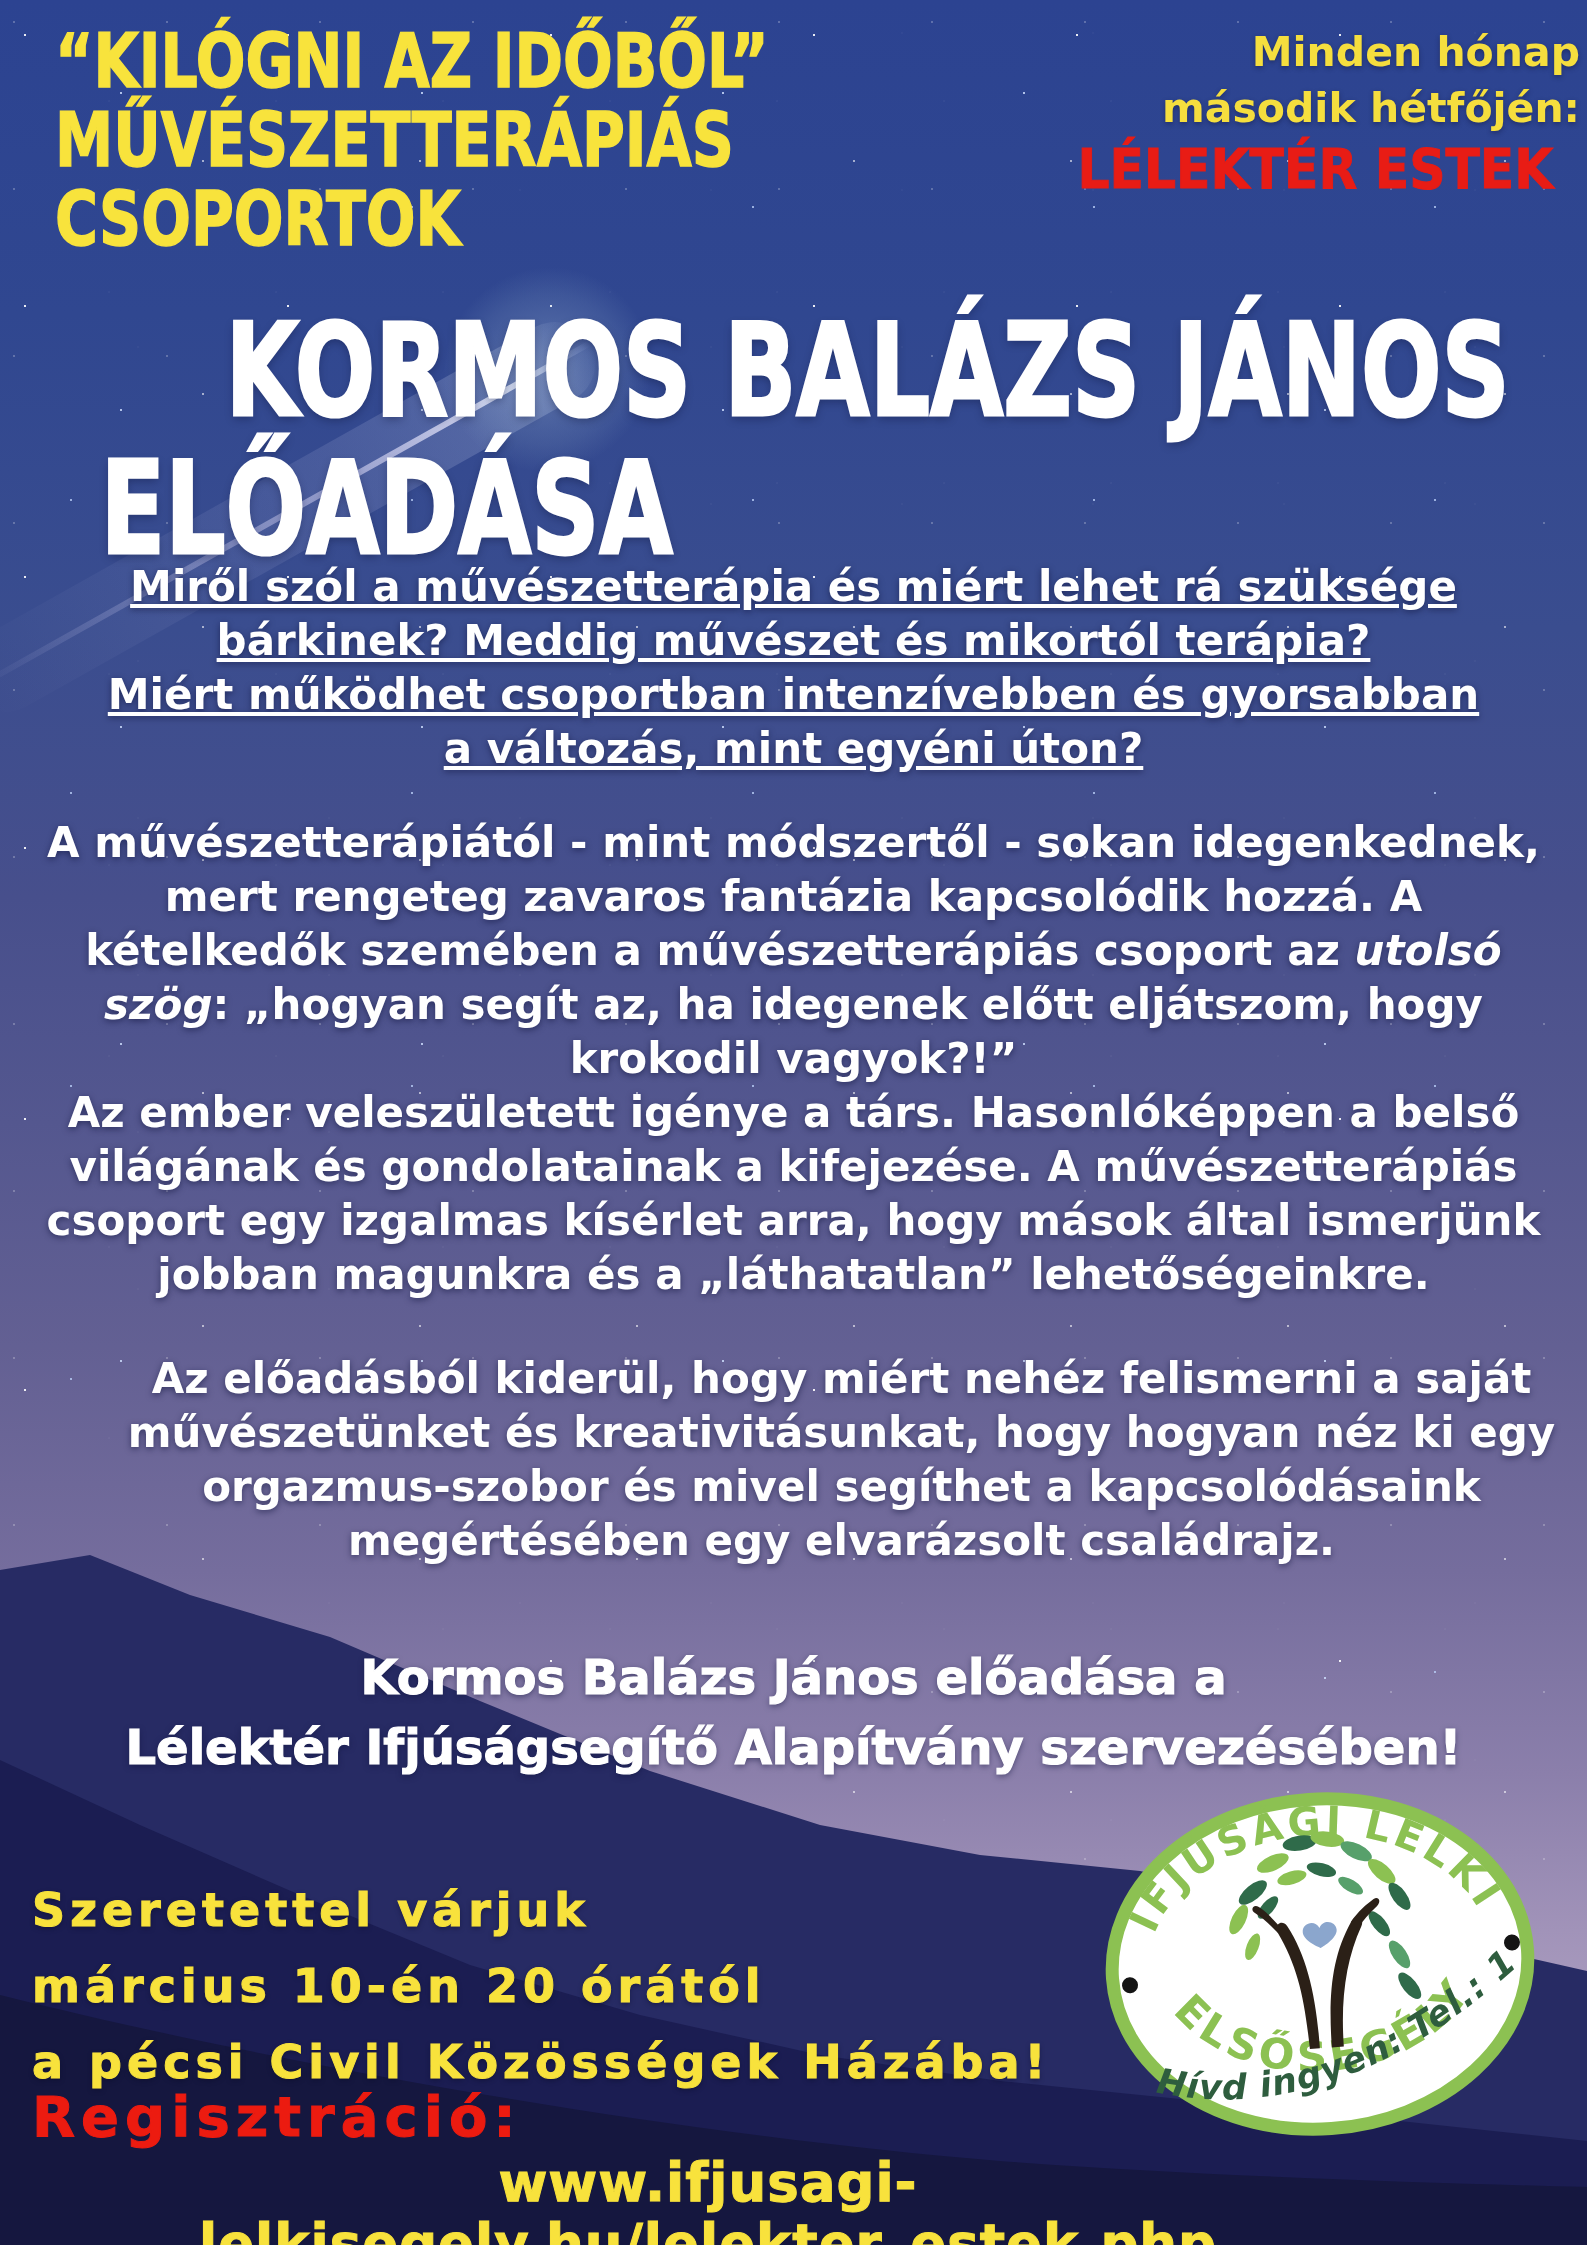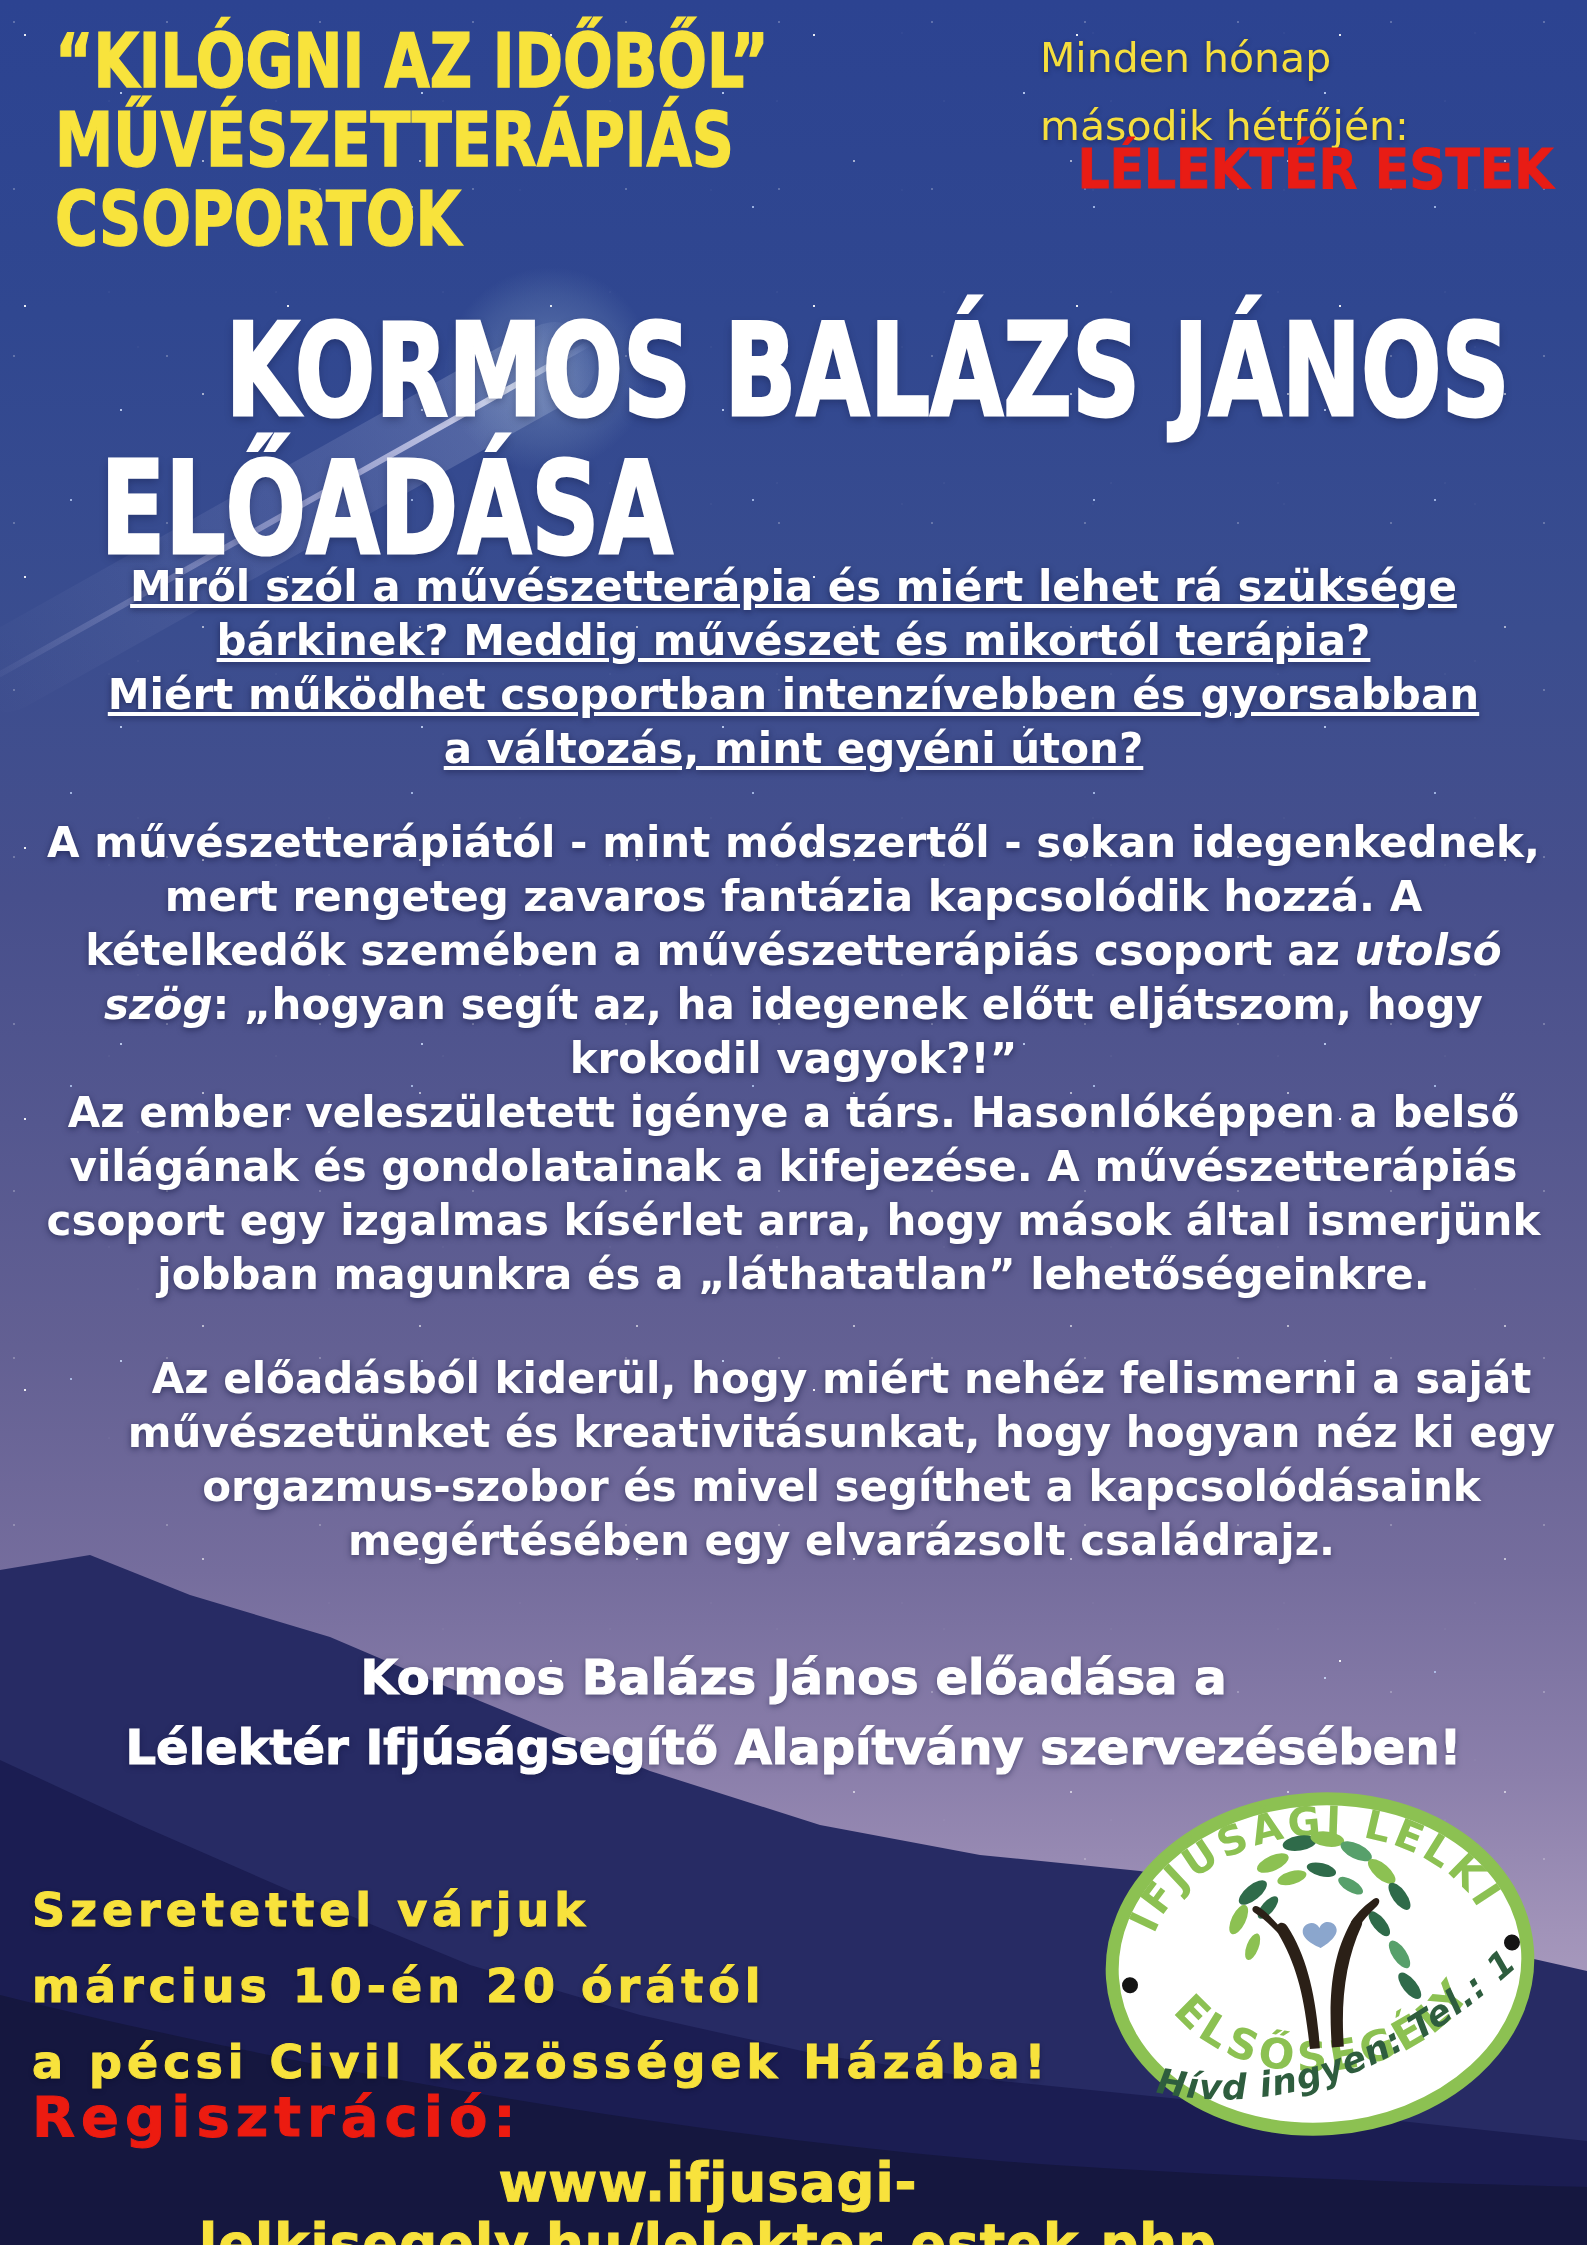--- a/index.html
+++ b/index.html
@@ -52,22 +52,22 @@
   
   .mountains{position:absolute; left:0; top:1525px; width:1587px; height:720px;}
   
   .tblock{position:absolute; margin:0;}
   .condensed{transform:scaleX(.78); transform-origin:left top; letter-spacing:0px;}
   .headline-left{
     left:55px; top:22px; font-size:75px; line-height:79px; font-weight:bold;
     color:#f8e33c; -webkit-text-stroke:1.5px #f8e33c; white-space:pre;
   }
   .header-right{
-    left:1040px; top:24px; width:540px; text-align:left; color:#f5de3e;
-    font-weight:normal; font-size:41px; line-height:68px; white-space:pre-line;
+    left:1040px; top:24px; width:540px; text-align:right; color:#f5de3e;
+    font-weight:bold; font-size:41px; line-height:56px; white-space:pre-line;
     text-shadow:0 2px 5px rgba(15,20,60,.45);
   }
   .event-name{
     left:1040px; top:136px; width:540px; text-align:right; color:#e81c15;
     font-weight:bold; font-size:56px; -webkit-text-stroke:1px #e81c15;
   }
   .event-name .inner{display:inline-block; transform:scaleX(.9); transform-origin:center top; white-space:nowrap;}
   .main-title{
     left:0; top:302px; width:1587px; color:#ffffff;
     font-weight:bold; font-size:128px; line-height:138px;

